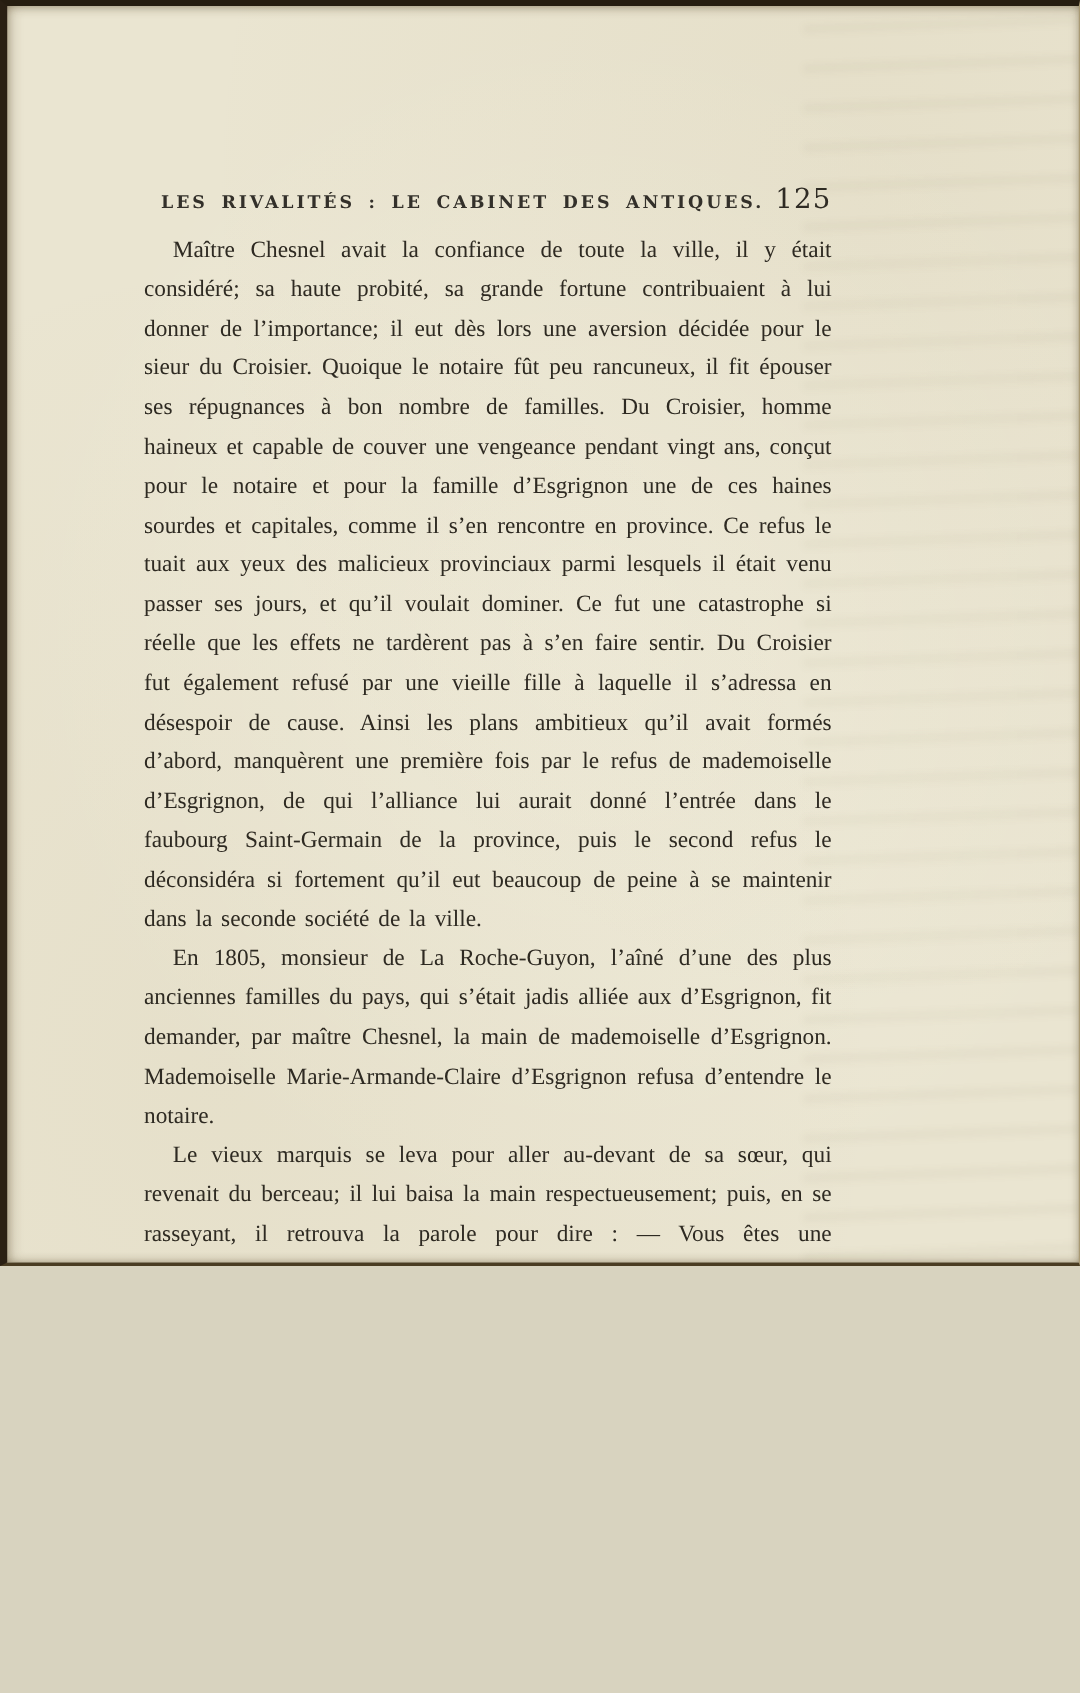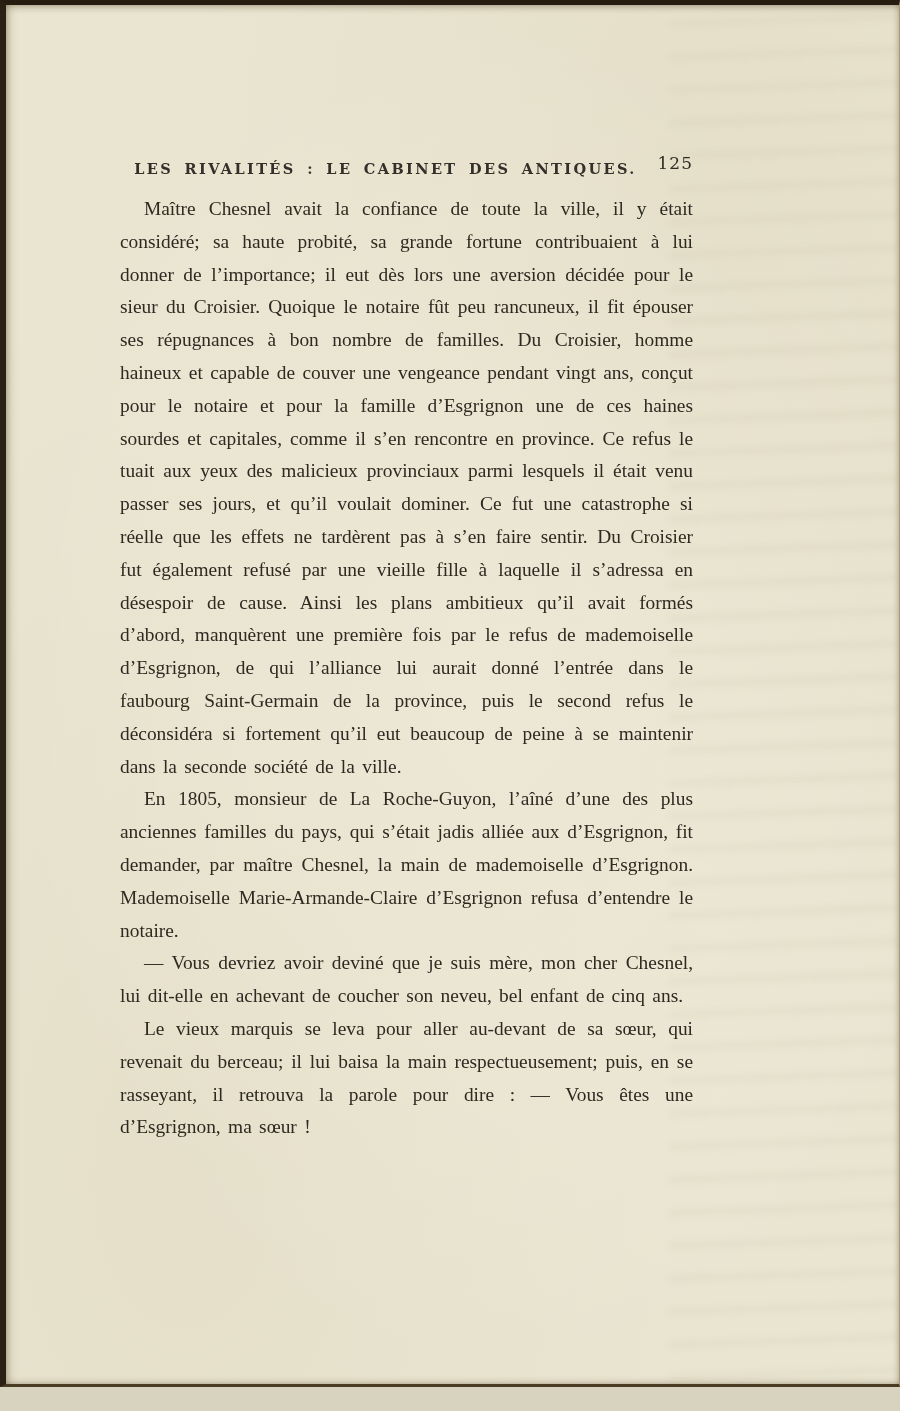--- a/index.html
+++ b/index.html
@@ -8,21 +8,21 @@
     width: 900px;
     height: 1411px;
     background: #d8d3bf;
     font-family: "DejaVu Serif", "Liberation Serif", serif;
   }
 
   .scan {
     position: relative;
     box-sizing: border-box;
     width: 900px;
-    height: 1387px;
+    height: 1055px;
     background-color: #eae5d1;
     background-image:
       radial-gradient(ellipse at 80% 15%, rgba(150,125,70,0.06), transparent 55%),
       radial-gradient(ellipse at 20% 85%, rgba(150,125,70,0.05), transparent 55%),
       radial-gradient(ellipse at 55% 50%, rgba(255,255,245,0.25), transparent 70%);
     border-top: 5px solid #261d10;
     border-left: 6px solid #2a2013;
     border-right: 1px solid #a99a74;
     border-bottom: 3px solid #4a3c22;
     box-shadow:
@@ -77,21 +77,21 @@
     word-spacing: 4px;
     color: #33302a;
     white-space: nowrap;
     top: 7px;
   }
 
   .page-number {
     position: absolute;
     right: 0;
     top: 0;
-    font-size: 17px;
+    font-size: 23px;
     letter-spacing: 1px;
     color: #2f2b24;
   }
 
   .body-text {
     font-size: 19.4px;
     line-height: 32.8px;
     text-align: justify;
     word-spacing: 2.5px;
     color: #2e2a22;
@@ -116,19 +116,18 @@
   <div class="page-inner">
 
     <div class="header-row">
       <span class="running-title">LES RIVALITÉS : LE CABINET DES ANTIQUES.</span>
       <span class="page-number">125</span>
     </div>
 
     <div class="body-text">
       <p class="indent">Maître Chesnel avait la confiance de toute la ville, il y était considéré; sa haute probité, sa grande fortune contribuaient à lui donner de l’importance; il eut dès lors une aversion décidée pour le sieur du Croisier. Quoique le notaire fût peu rancuneux, il fit épouser ses répugnances à bon nombre de familles. Du Croisier, homme haineux et capable de couver une vengeance pendant vingt ans, conçut pour le notaire et pour la famille d’Esgrignon une de ces haines sourdes et capitales, comme il s’en rencontre en province. Ce refus le tuait aux yeux des malicieux provinciaux parmi lesquels il était venu passer ses jours, et qu’il voulait dominer. Ce fut une catastrophe si réelle que les effets ne tardèrent pas à s’en faire sentir. Du Croisier fut également refusé par une vieille fille à laquelle il s’adressa en désespoir de cause. Ainsi les plans ambitieux qu’il avait formés d’abord, manquèrent une première fois par le refus de mademoiselle d’Esgrignon, de qui l’alliance lui aurait donné l’entrée dans le faubourg Saint-Germain de la province, puis le second refus le déconsidéra si fortement qu’il eut beaucoup de peine à se maintenir dans la seconde société de la ville.</p>
       <p class="indent">En 1805, monsieur de La Roche-Guyon, l’aîné d’une des plus anciennes familles du pays, qui s’était jadis alliée aux d’Esgrignon, fit demander, par maître Chesnel, la main de mademoiselle d’Esgrignon. Mademoiselle Marie-Armande-Claire d’Esgrignon refusa d’entendre le notaire.</p>
-      <p class="indent">— Vous devriez avoir deviné que je suis mère, mon cher Chesnel, lui dit-elle en achevant de coucher son neveu, bel enfant de cinq ans.</p>
       <p class="indent">Le vieux marquis se leva pour aller au-devant de sa sœur, qui revenait du berceau; il lui baisa la main respectueusement; puis, en se rasseyant, il retrouva la parole pour dire : — Vous êtes une d’Esgrignon, ma sœur !</p>
 
     </div>
 
   </div>
 </div>
 
 </body></html>

